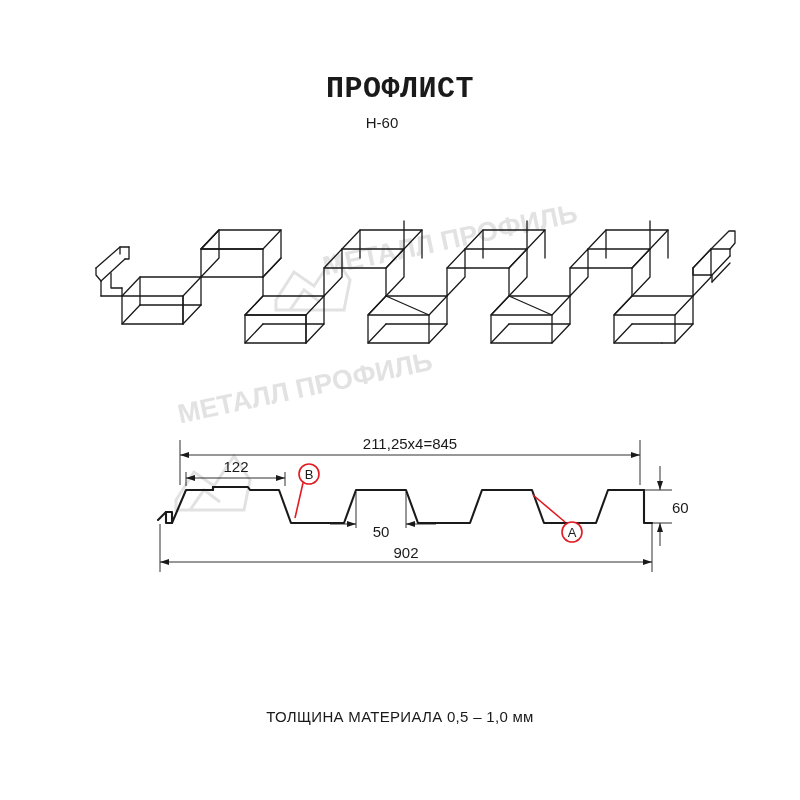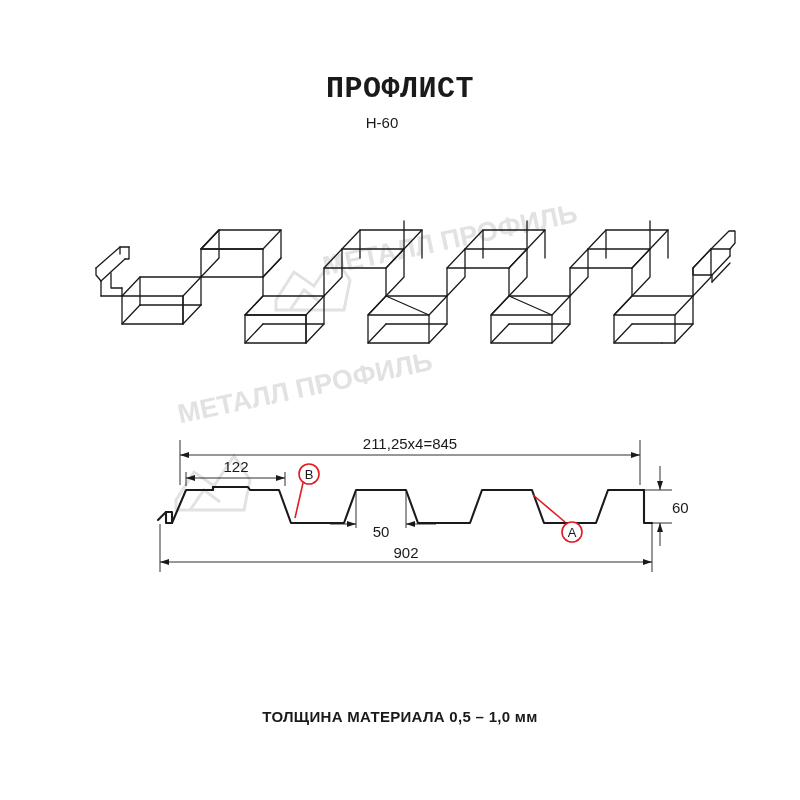--- a/index.html
+++ b/index.html
@@ -36,21 +36,21 @@
     font-size: 15px;
     color: #1a1a1a;
   }
   .footer {
     position: absolute;
     top: 708px;
     left: 0;
     width: 800px;
     text-align: center;
     font-size: 15px;
-    font-weight: bold;
+    font-weight: normal;
     color: #1a1a1a;
     letter-spacing: 0.3px;
   }
   .svg-layer {
     position: absolute;
     top: 0;
     left: 0;
   }
   .wm {
     position: absolute;

